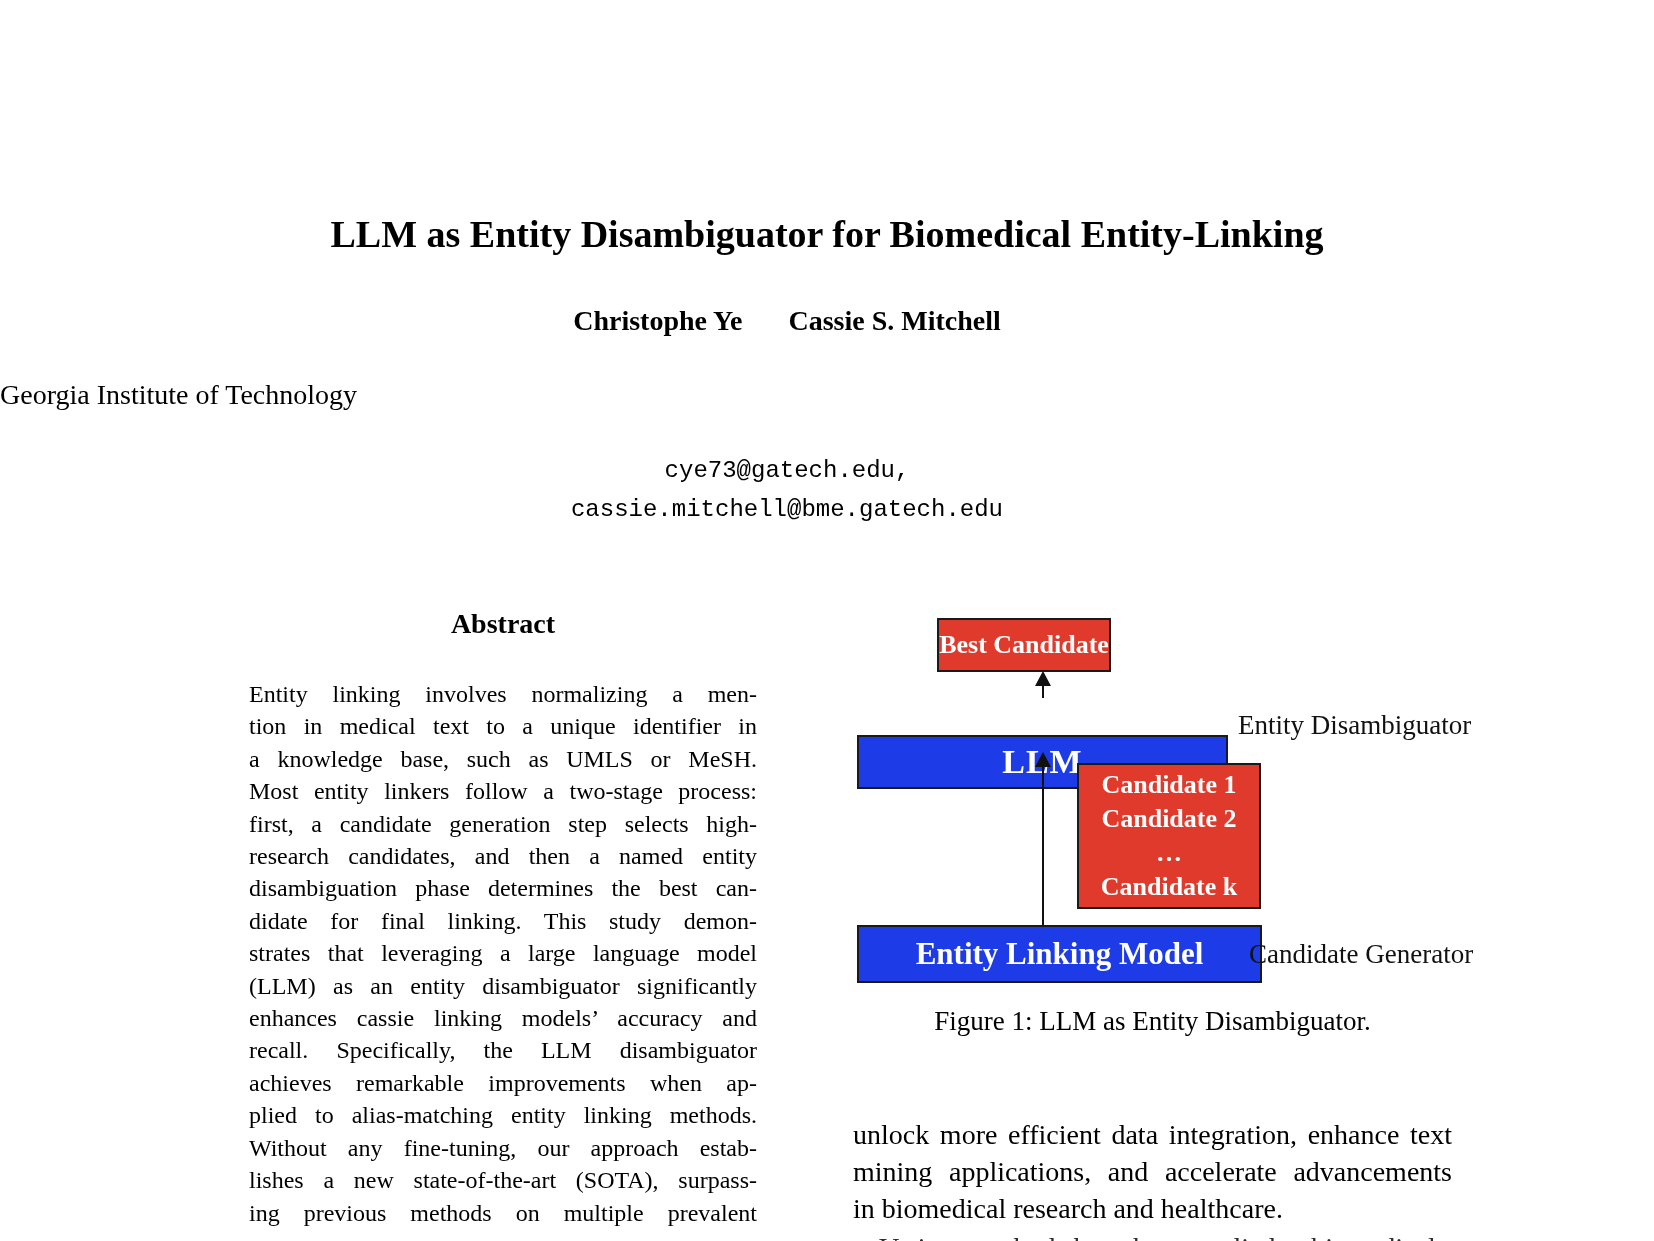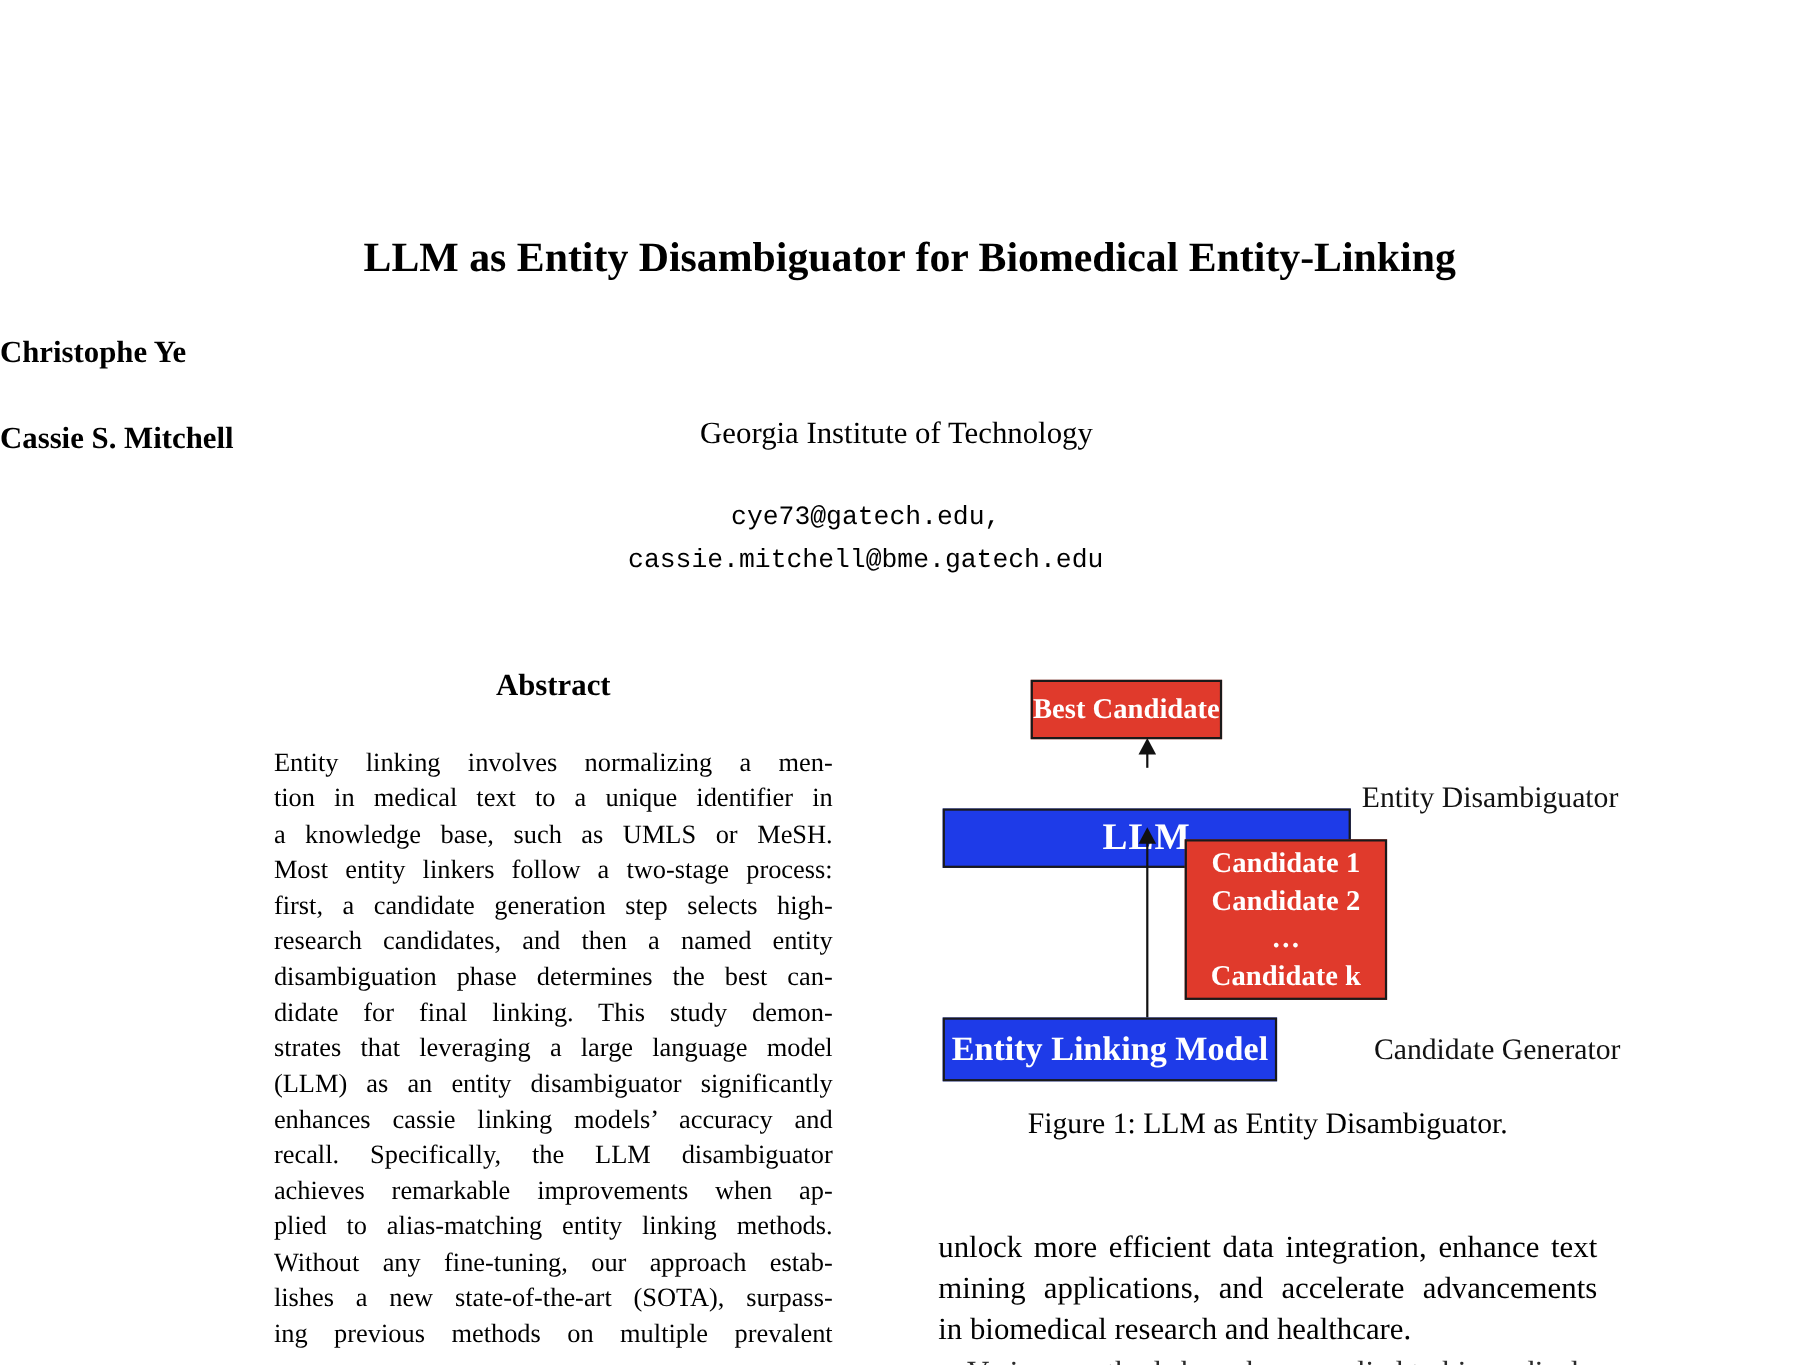--- a/index.html
+++ b/index.html
@@ -12,25 +12,25 @@
     color:#000000;
   }
   
   .title{
     position:absolute;left:0;top:212px;width:1654px;
     text-align:center;font-size:38px;font-weight:700;letter-spacing:0px;
   }
   .authors{
     position:absolute;left:0;top:305px;width:1574px;
     display:flex;justify-content:center;gap:46px;
-    font-size:28px;font-weight:700;flex-direction:column;
+    font-size:28px;font-weight:700;
   }
   .affiliation{
     position:absolute;left:0;top:379px;width:1574px;
-    text-align:center;font-size:28px;margin-left:28px;
+    text-align:left;font-size:28px;
   }
   .emails{
     position:absolute;left:0;top:451px;width:1574px;
     text-align:center;
     font-family:"Liberation Mono", monospace;
     font-size:24px;line-height:39px;
   }
   
   .abstract-heading{
     position:absolute;left:249px;top:608px;width:508px;
@@ -44,21 +44,21 @@
   
   .figbox{
     position:absolute;box-sizing:border-box;
     border:2px solid #1a1a1a;
     display:flex;align-items:center;justify-content:center;
     color:#ffffff;text-align:center;
   }
   .box-best{left:937px;top:618px;width:174px;height:54px;font-size:26px;font-weight:700;}
   .box-llm{left:857px;top:698px;width:371px;height:54px;font-size:34px;font-weight:700;letter-spacing:1px;}
   .box-cands{left:1077px;top:763px;width:184px;height:146px;font-size:26px;font-weight:700;}
-  .box-elm{left:857px;top:925px;width:304px;height:58px;font-size:31px;font-weight:700;}
+  .box-elm{left:857px;top:925px;width:405px;height:58px;font-size:31px;font-weight:700;}
   .cand-lines{line-height:34px;}
   .side-label{
     position:absolute;display:flex;align-items:center;
     font-size:27px;color:#111111;
   }
   .label-disamb{left:1238px;top:698px;height:54px;}
   .label-gen{left:1249px;top:925px;height:58px;}
   .arrow-line{position:absolute;width:2px;background:#111111;}
   .arrow1-line{left:1042px;top:684px;height:14px;}
   .arrow2-line{left:1042px;top:765px;height:160px;}

